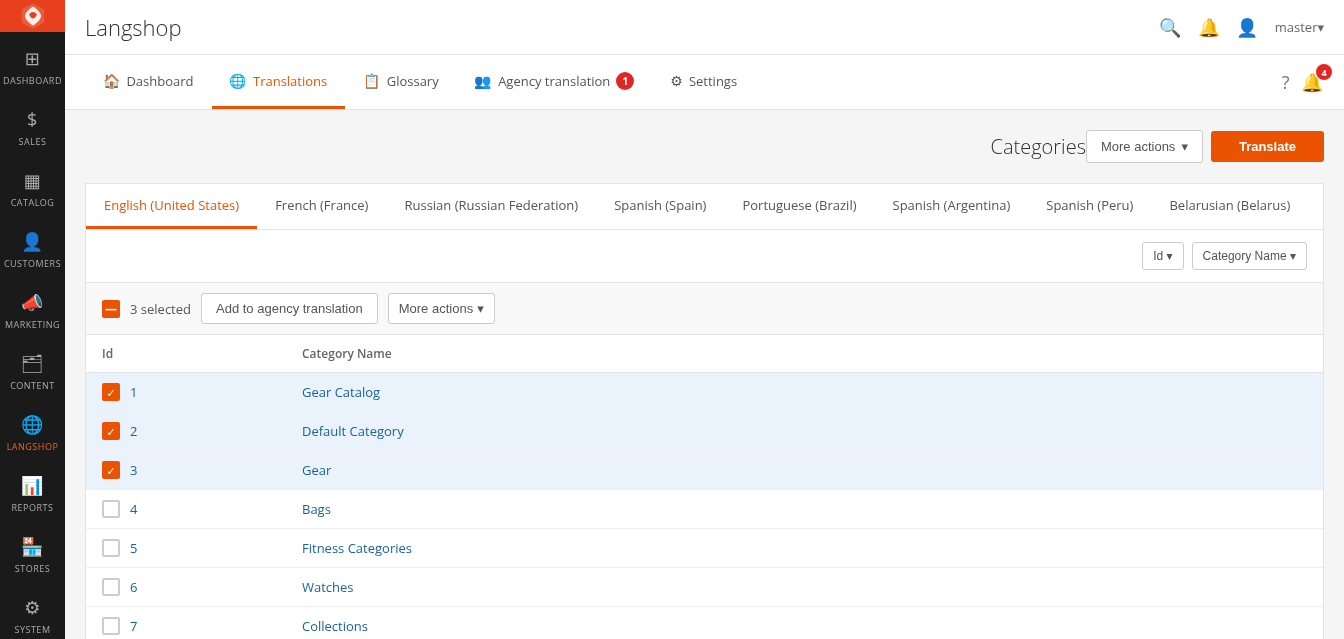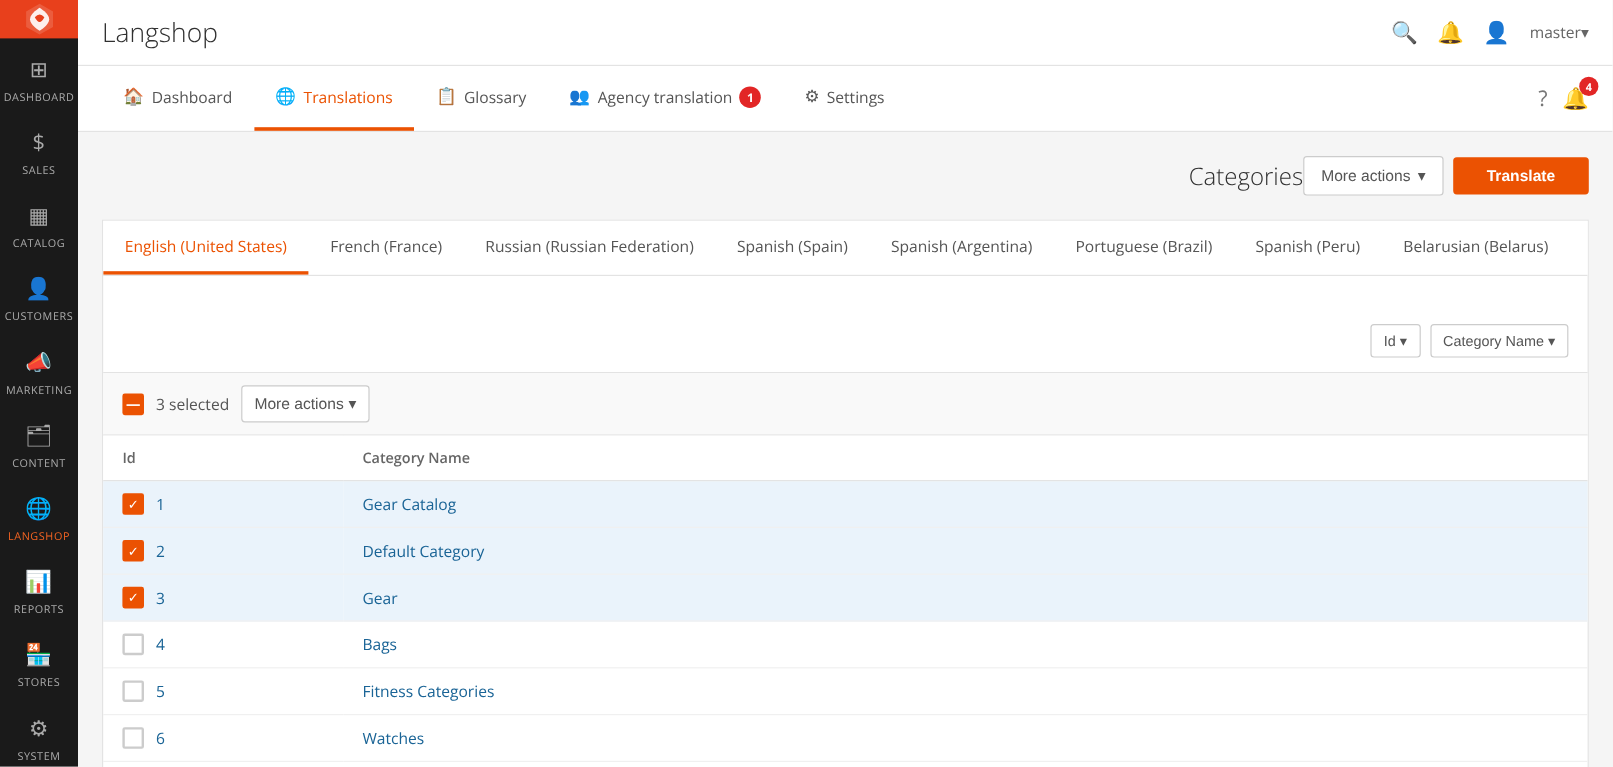--- a/index.html
+++ b/index.html
@@ -180,21 +180,21 @@
     }
 
     
     .table-toolbar {
       padding: 12px 16px;
       display: flex;
       align-items: center;
       justify-content: flex-end;
       border-bottom: 1px solid #e3e3e3;
     }
-    .col-filters { display: flex; align-items: flex-start; gap: 8px; margin-top: 28px; }
+    .col-filters { display: flex; align-items: flex-start; gap: 8px; }
     .col-filter-btn {
       background: #fff;
       border: 1px solid #ccc;
       border-radius: 3px;
       padding: 6px 10px;
       font-size: 12px;
       cursor: pointer;
       display: flex;
       align-items: center;
       gap: 4px;
@@ -413,24 +413,24 @@
           <div class="lang-tab">
             <span>French (France)</span>
           </div>
           <div class="lang-tab">
             <span>Russian (Russian Federation)</span>
           </div>
           <div class="lang-tab">
             <span>Spanish (Spain)</span>
           </div>
           <div class="lang-tab">
+            <span>Portuguese (Brazil)</span>
+          </div>
+          <div class="lang-tab">
             <span>Spanish (Argentina)</span>
-          </div>
-          <div class="lang-tab">
-            <span>Portuguese (Brazil)</span>
           </div>
           <div class="lang-tab">
             <span>Spanish (Peru)</span>
           </div>
           <div class="lang-tab">
             <span>Belarusian (Belarus)</span>
           </div>
         </div>
 
         <div class="table-toolbar">
@@ -440,20 +440,23 @@
             </button>
             <button class="col-filter-btn">
               <span>Category Name ▾</span>
             </button>
           </div>
         </div>
 
         <div class="selection-toolbar">
           <div class="selected-checkbox"></div>
           <span class="selected-count">3 selected</span>
+          <button class="btn-add-agency">
+            <span>Add to agency translation</span>
+          </button>
           <button class="btn-more-sm">
             <span>More actions</span>
             <span>▾</span>
           </button>
         </div>
 
         <table>
           <thead>
             <tr>
               <th style="width:200px;">

